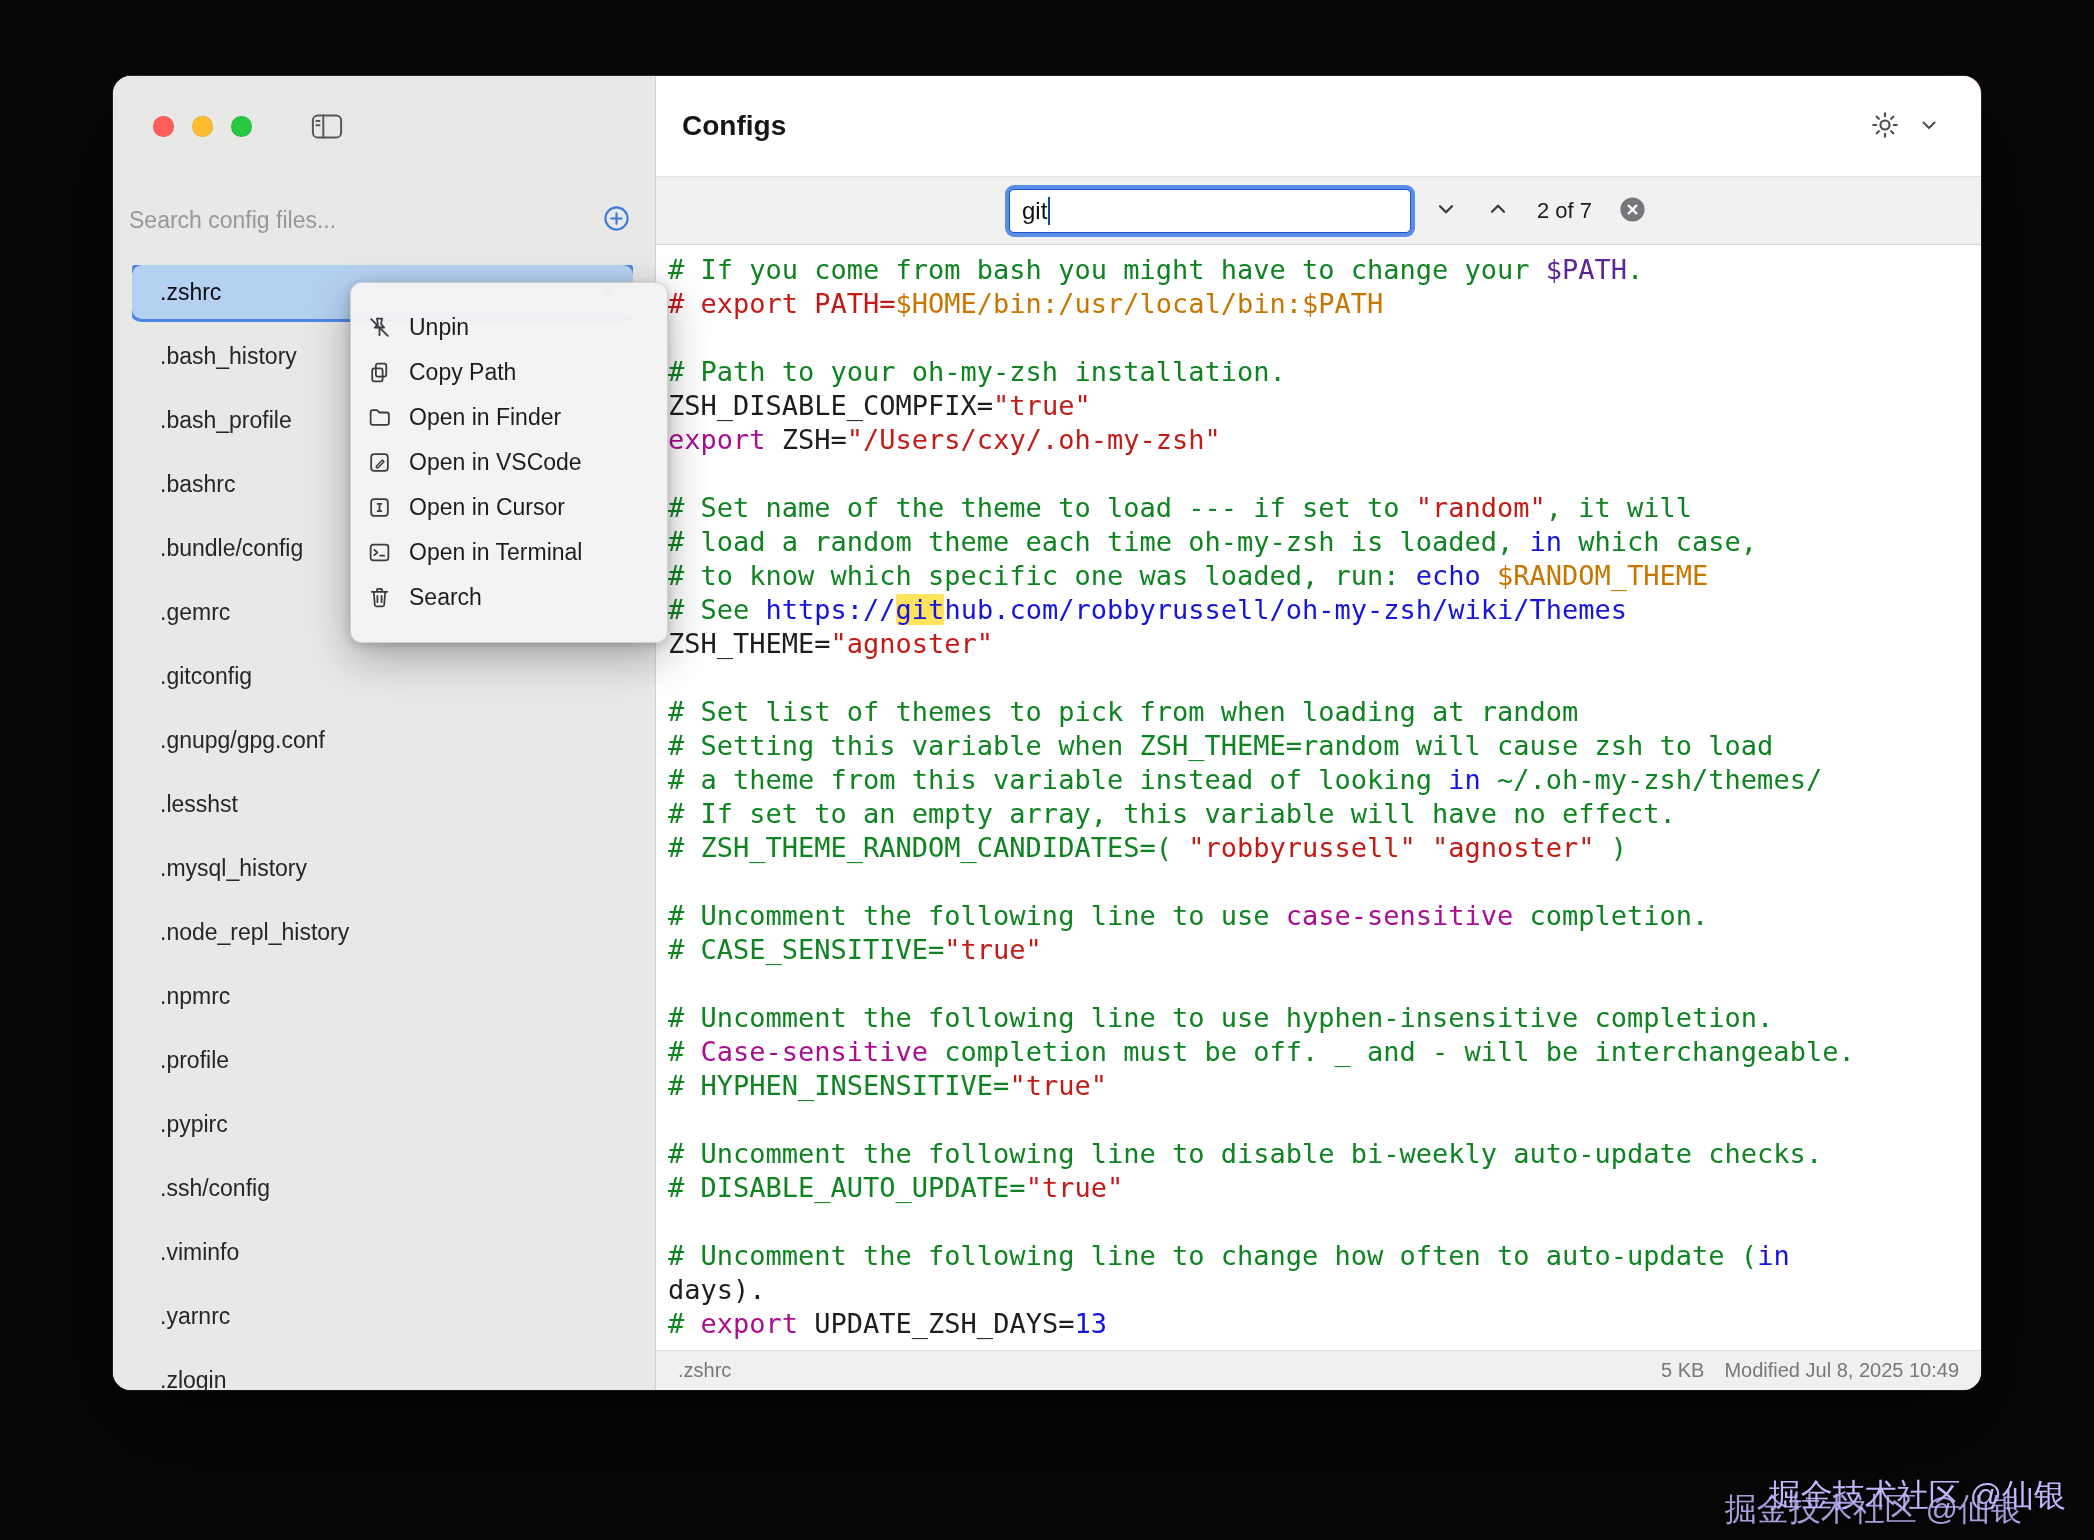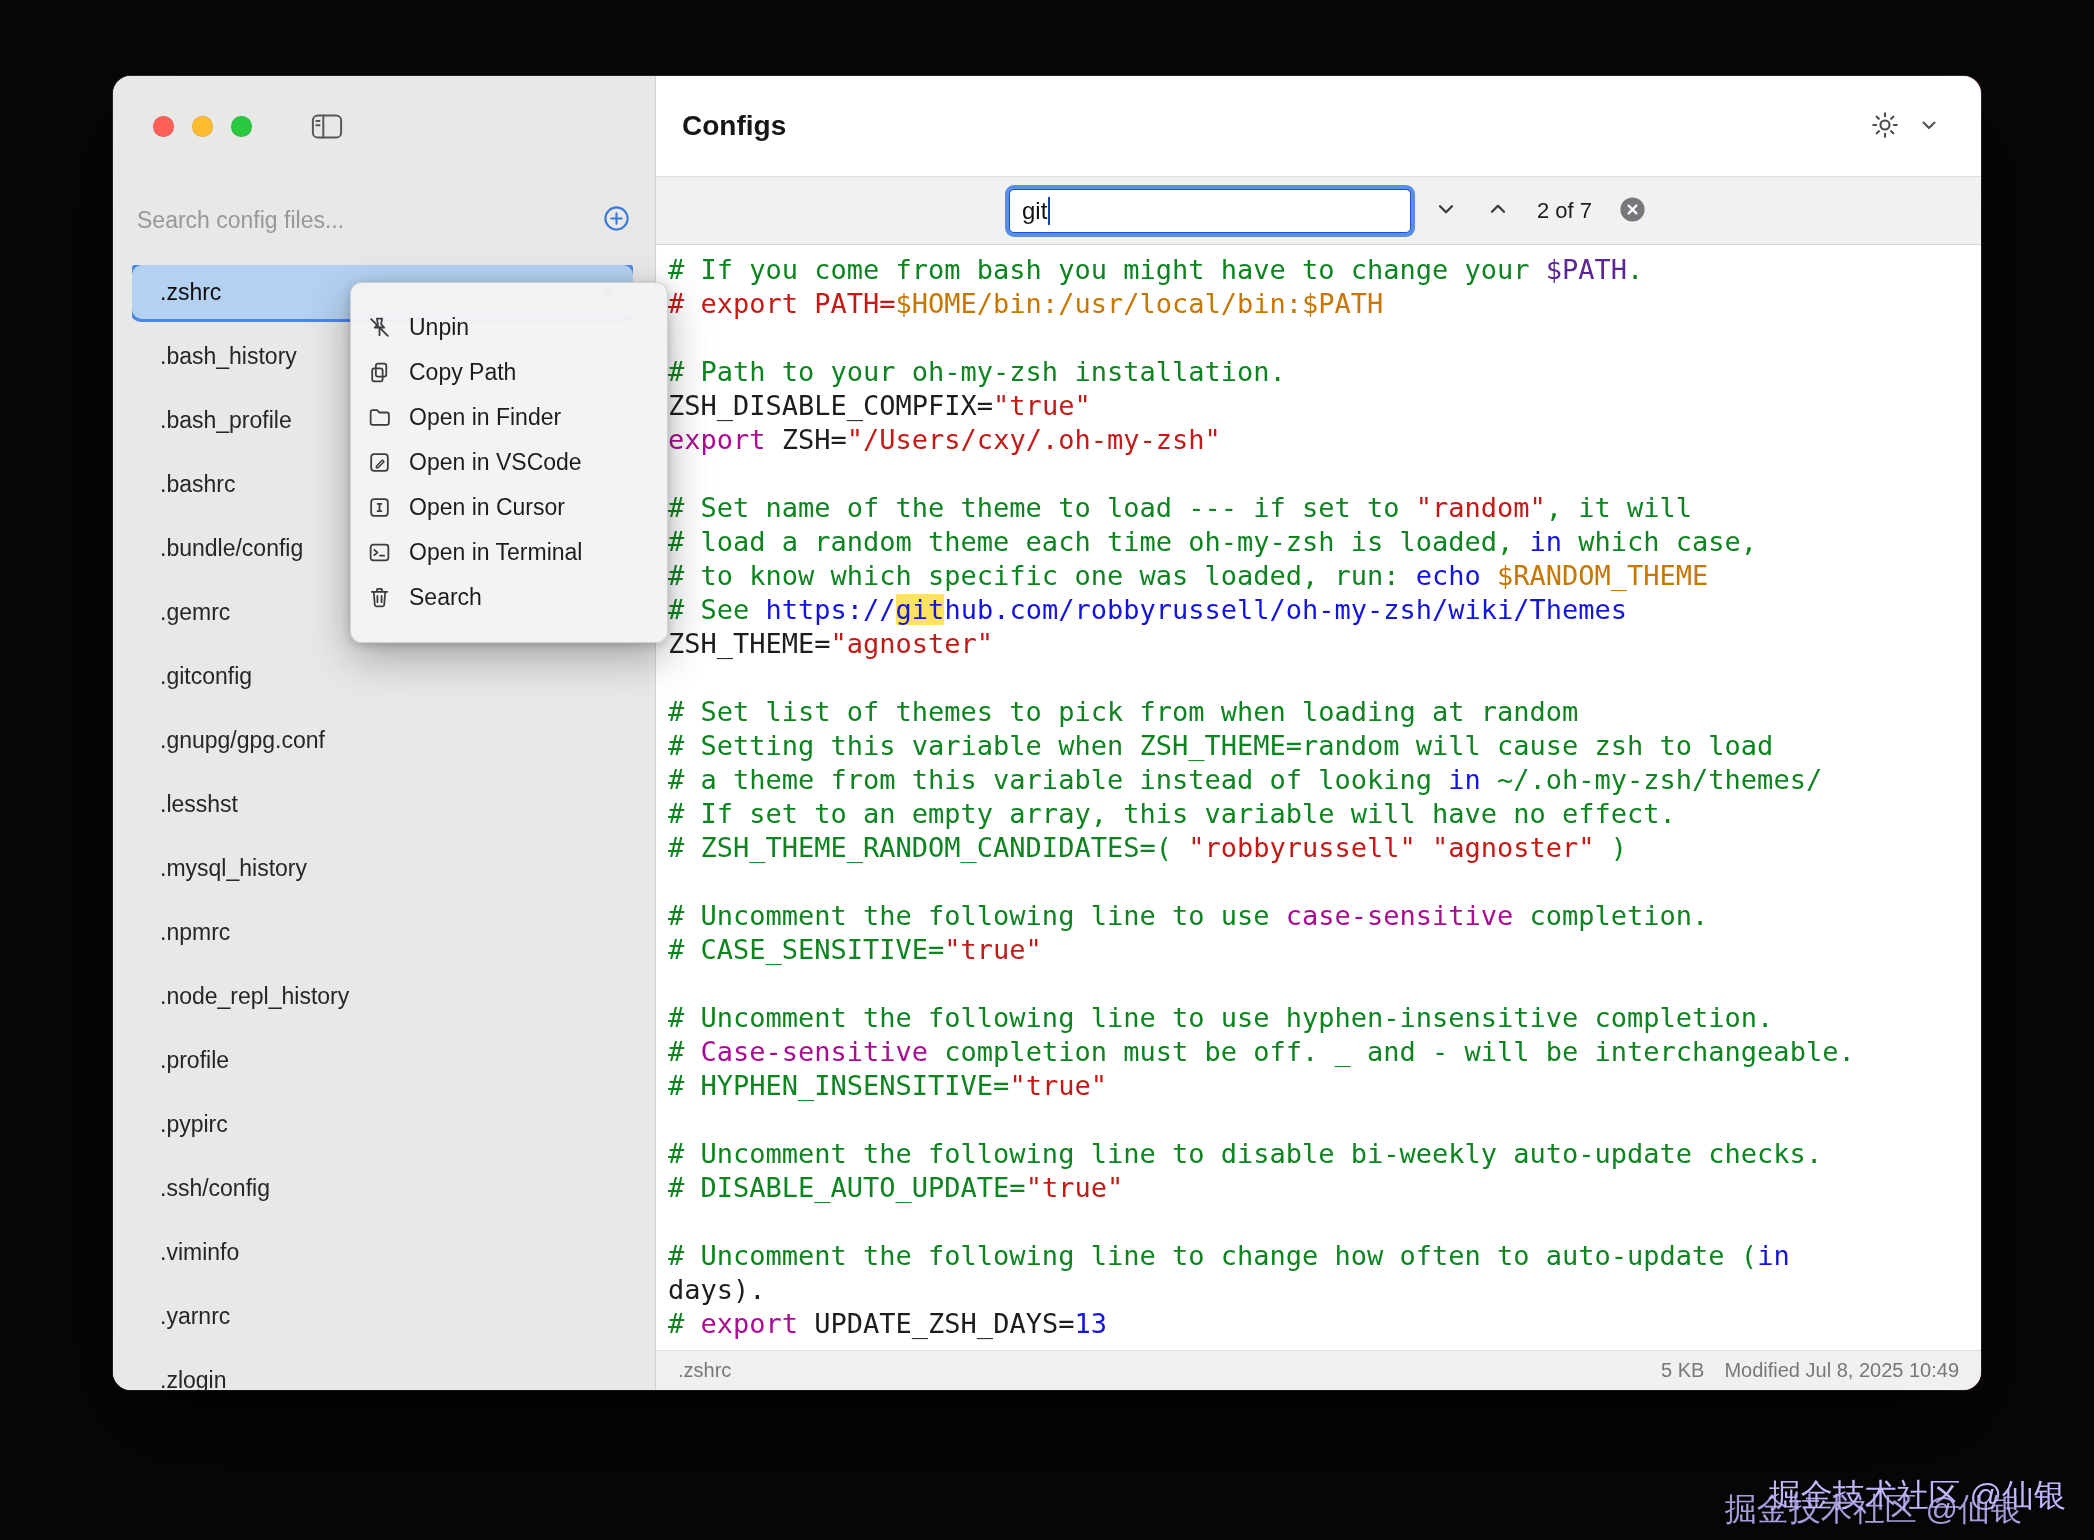--- a/index.html
+++ b/index.html
@@ -24,21 +24,21 @@
   
   .sidebar { width:543px; flex:none; background:#e8e8e7; border-right:1px solid #d2d2d3; position:relative; overflow:hidden; }
   .traffic-lights { position:absolute; left:40px; top:40px; display:flex; gap:18px; }
   .tl { width:21px; height:21px; border-radius:50%; display:inline-block; }
   .tl.red    { background:#ff5f57; box-shadow:inset 0 0 0 .5px rgba(0,0,0,.15); }
   .tl.yellow { background:#febc2e; box-shadow:inset 0 0 0 .5px rgba(0,0,0,.15); }
   .tl.green  { background:#28c840; box-shadow:inset 0 0 0 .5px rgba(0,0,0,.15); }
   .sidebar-toggle { position:absolute; left:196px; top:37px; width:36px; height:28px; border:none; background:transparent; color:#57575b; cursor:pointer; }
   .sidebar-toggle svg { width:34px; height:27px; }
 
-  .sidebar-search { position:absolute; left:24px; right:22px; top:122px; height:44px; display:flex; align-items:center; }
+  .sidebar-search { position:absolute; left:16px; right:22px; top:122px; height:44px; display:flex; align-items:center; }
   .sidebar-search input {
     flex:1; border:none; background:transparent; outline:none;
     font-size:23px; color:#1d1d1f; font-family:inherit;
   }
   .sidebar-search input::placeholder { color:#97979c; }
   .add-btn { width:34px; height:34px; border:none; background:transparent; color:var(--accent); cursor:pointer; padding:0; }
   .add-btn svg { width:31px; height:31px; }
 
   .file-list { position:absolute; left:19px; right:22px; top:189px; bottom:0; overflow:hidden; }
   .file-row {
@@ -184,24 +184,24 @@
           <div class="file-row">
             <span class="file-label">.gnupg/gpg.conf</span>
           </div>
           <div class="file-row">
             <span class="file-label">.lesshst</span>
           </div>
           <div class="file-row">
             <span class="file-label">.mysql_history</span>
           </div>
           <div class="file-row">
+            <span class="file-label">.node_repl_history</span>
+          </div>
+          <div class="file-row">
             <span class="file-label">.npmrc</span>
-          </div>
-          <div class="file-row">
-            <span class="file-label">.node_repl_history</span>
           </div>
           <div class="file-row">
             <span class="file-label">.profile</span>
           </div>
           <div class="file-row">
             <span class="file-label">.pypirc</span>
           </div>
           <div class="file-row">
             <span class="file-label">.ssh/config</span>
           </div>

